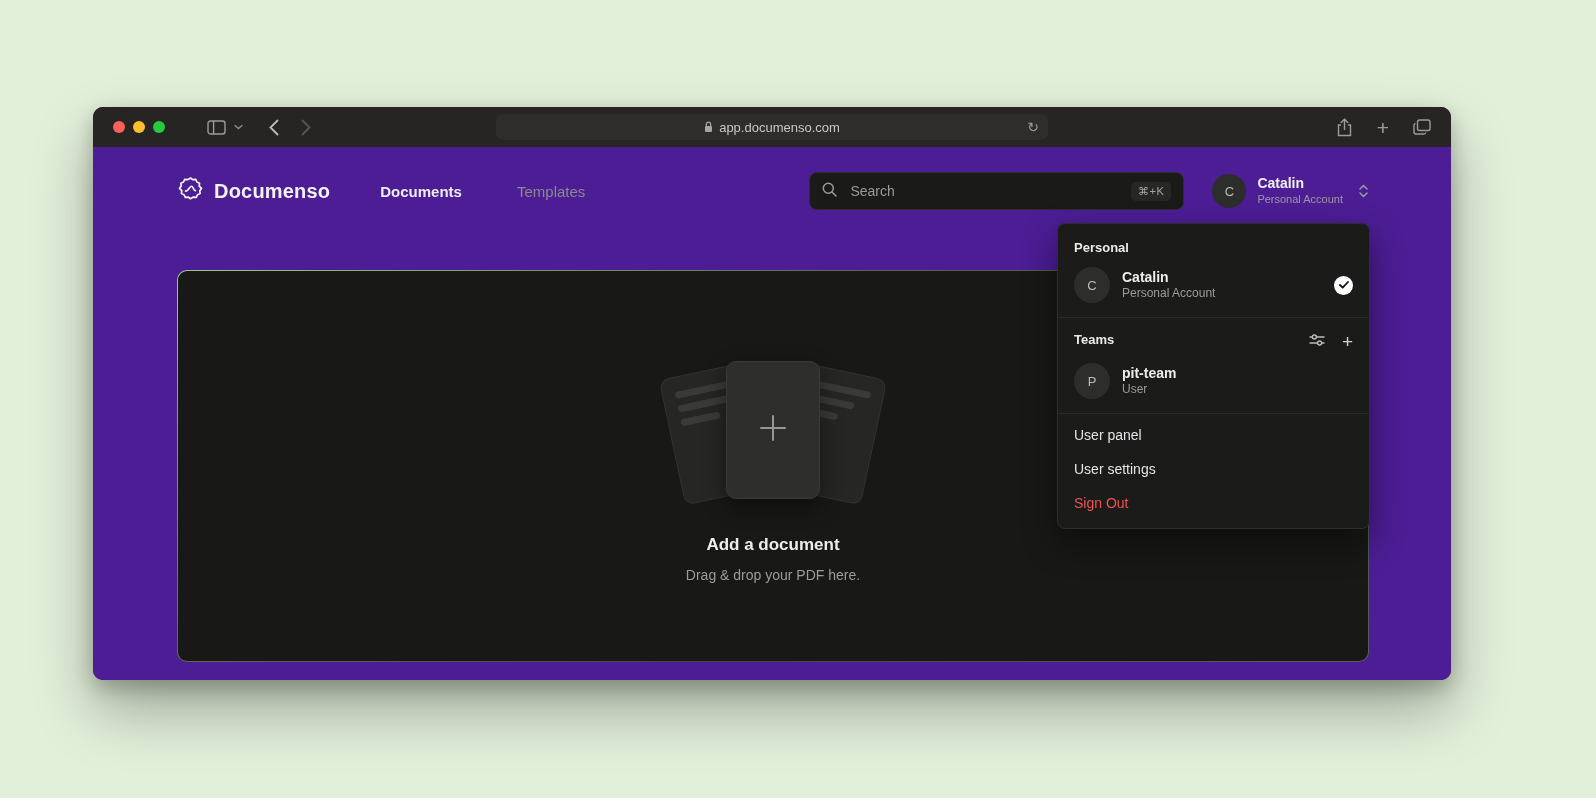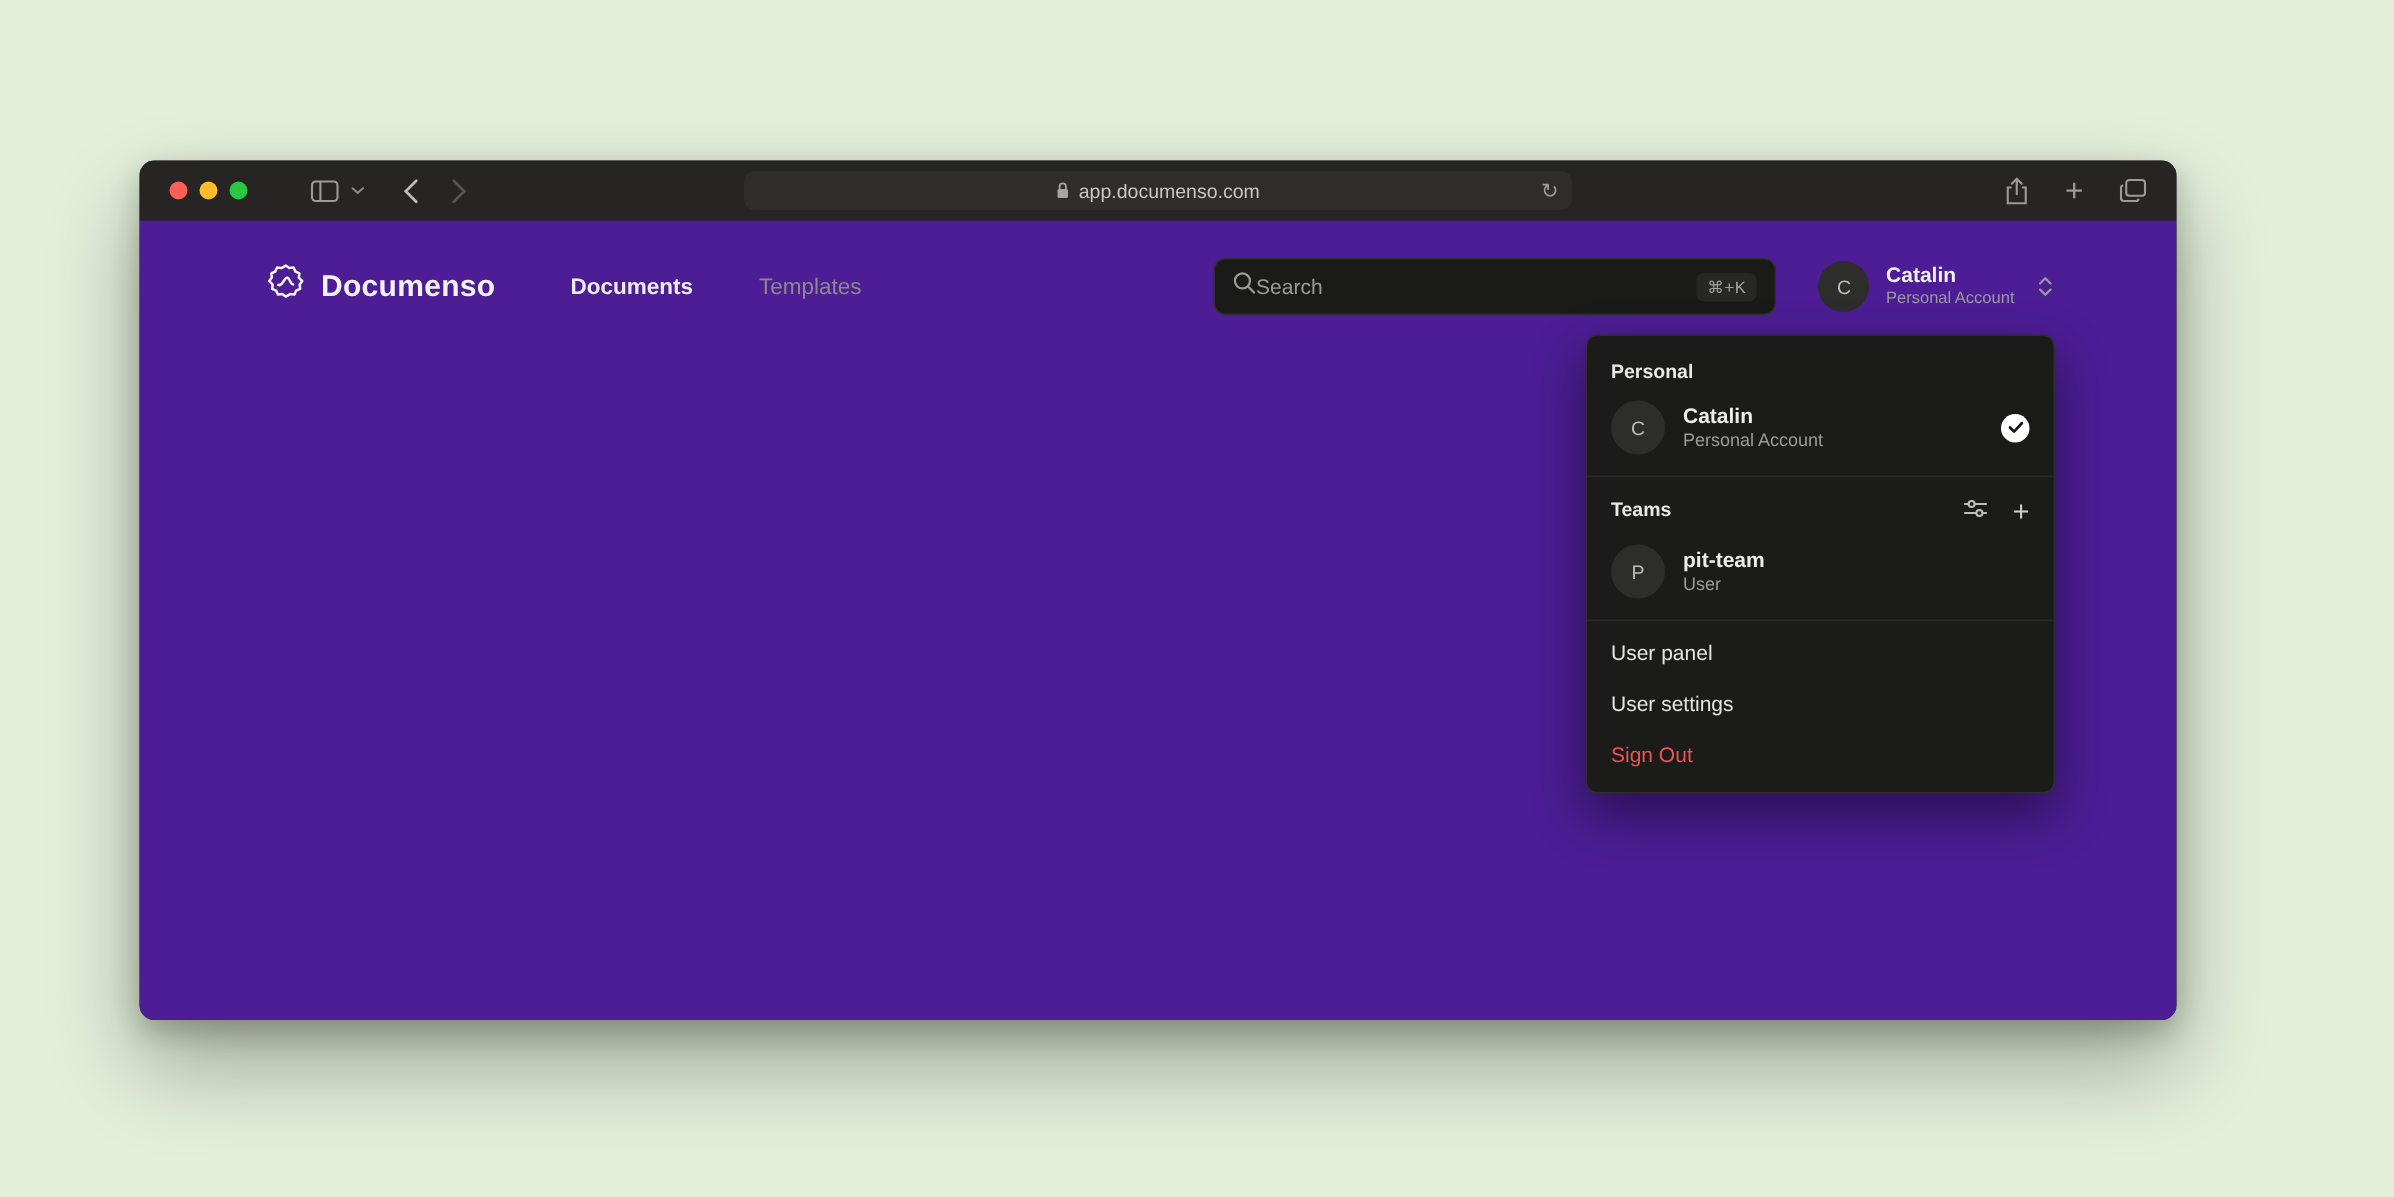--- a/index.html
+++ b/index.html
@@ -45,27 +45,27 @@
   .new-tab-glyph{font-size:21px;font-weight:300;line-height:1;color:#9b9b9b;}
   
   .page{position:absolute;left:0;right:0;top:40px;bottom:0;background:#4c1d95;}
   .app-header{
     position:absolute;left:84px;right:82px;top:20px;height:48px;
     display:flex;align-items:center;
   }
   .brand{display:flex;align-items:center;gap:10px;cursor:pointer;}
   .brand svg{width:27px;height:27px;}
   .brand-name{font-size:20px;font-weight:700;color:#f2f2f2;letter-spacing:.2px;}
-  .nav{display:flex;gap:44px;margin-left:50px;align-items:center;}
+  .nav{display:flex;gap:55px;margin-left:50px;align-items:center;}
   .nav-item{font-size:15px;font-weight:600;color:#ededed;cursor:pointer;}
   .nav-item.inactive{color:#8b8b8b;font-weight:500;}
   .search{
     margin-left:auto;width:375px;height:38px;box-sizing:border-box;
     background:#1a1a19;border:1px solid #2e2e2d;border-radius:8px;
-    display:flex;align-items:center;padding:0 12px;gap:0;cursor:text;
+    display:flex;align-items:center;padding:0 12px;gap:13px;cursor:text;
   }
   .search-text{color:#9b9b9b;font-size:14px;}
   .kbd{
     margin-left:auto;background:#272726;border-radius:5px;
     padding:3px 7px;font-size:11px;color:#a4a4a3;letter-spacing:.5px;
   }
   .account{display:flex;align-items:center;gap:11px;margin-left:28px;cursor:pointer;}
   .avatar{
     width:34px;height:34px;border-radius:50%;background:#2d2d2c;color:#bdbdbd;
     font-size:13px;display:flex;align-items:center;justify-content:center;flex:0 0 auto;
@@ -226,20 +226,45 @@
         </span>
         <span class="updown">
           <svg width="11" height="16" viewBox="0 0 11 16" fill="none" stroke="#9b9b9b" stroke-width="1.5" stroke-linecap="round" stroke-linejoin="round">
             <path d="M2 6l3.5-3.5L9 6"></path>
             <path d="M2 10l3.5 3.5L9 10"></path>
           </svg>
         </span>
       </div>
     </div>
 
+    <div class="dropzone">
+      <div class="dz-inner">
+        <div class="cards">
+          <div class="card left">
+            <div class="stripe s1"></div>
+            <div class="stripe s2"></div>
+            <div class="stripe s3"></div>
+          </div>
+          <div class="card right">
+            <div class="stripe s1"></div>
+            <div class="stripe s2"></div>
+            <div class="stripe s3"></div>
+          </div>
+          <div class="card center">
+            <span>
+              <svg width="34" height="34" viewBox="0 0 34 34" fill="none" stroke="#979796" stroke-width="2" stroke-linecap="round">
+                <path d="M17 5v24M5 17h24"></path>
+              </svg>
+            </span>
+          </div>
+        </div>
+        <div class="dz-title">Add a document</div>
+        <div class="dz-sub">Drag &amp; drop your PDF here.</div>
+      </div>
+    </div>
 
     <div class="menu">
       <div class="menu-label">Personal</div>
       <div class="menu-row">
         <span class="avatar">C</span>
         <span class="row-text">
           <span class="row-name">Catalin</span>
           <span class="row-sub">Personal Account</span>
         </span>
         <span class="check-badge">

